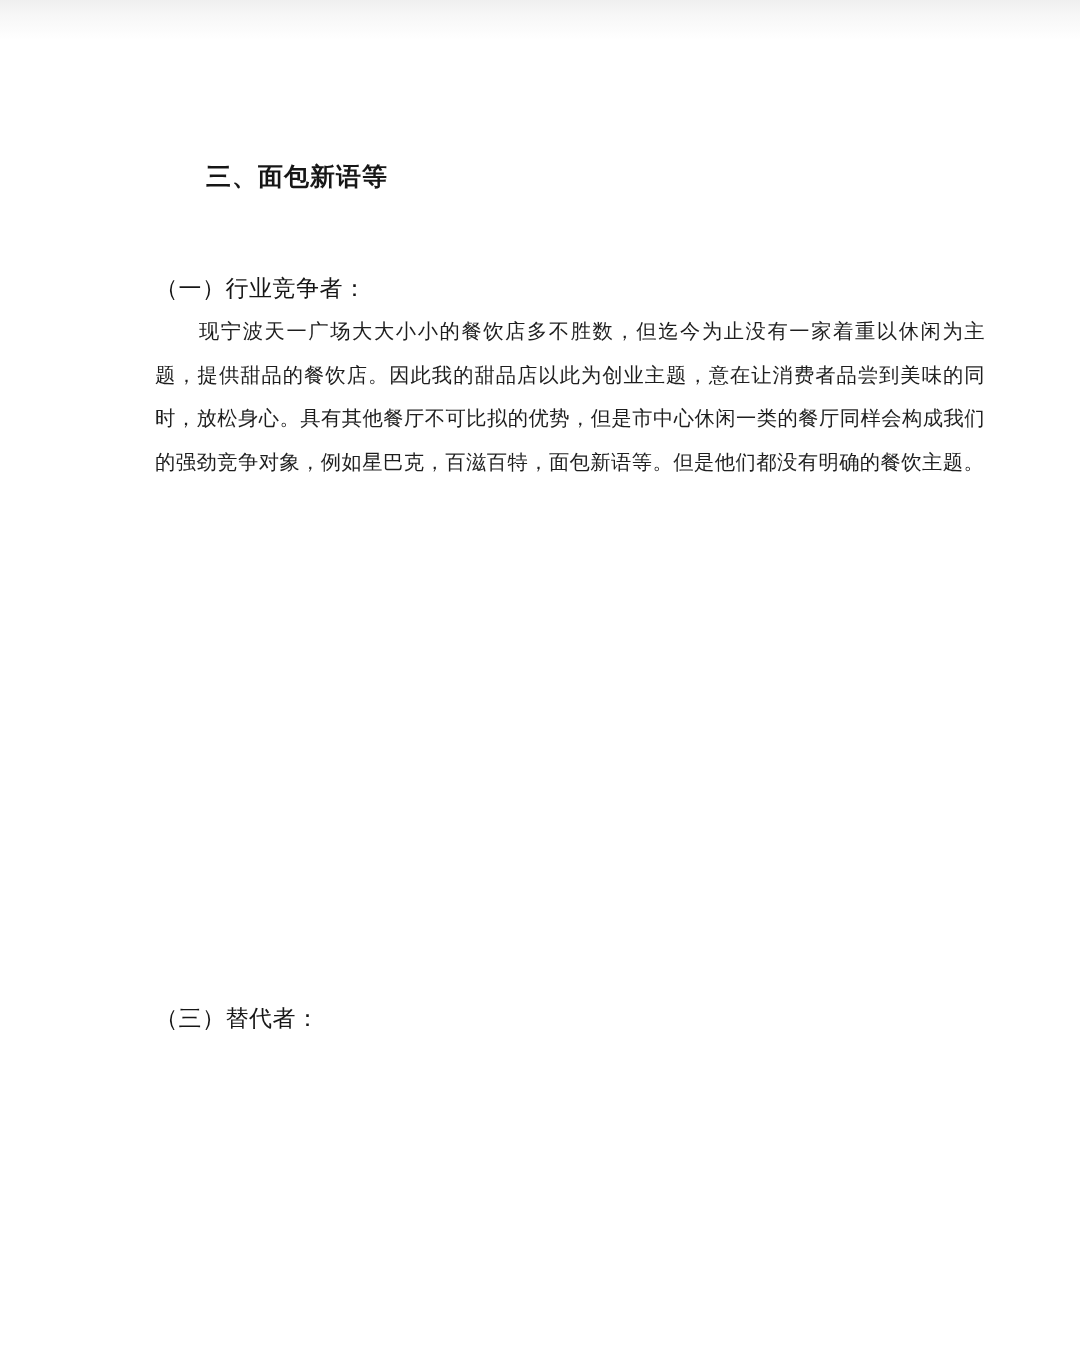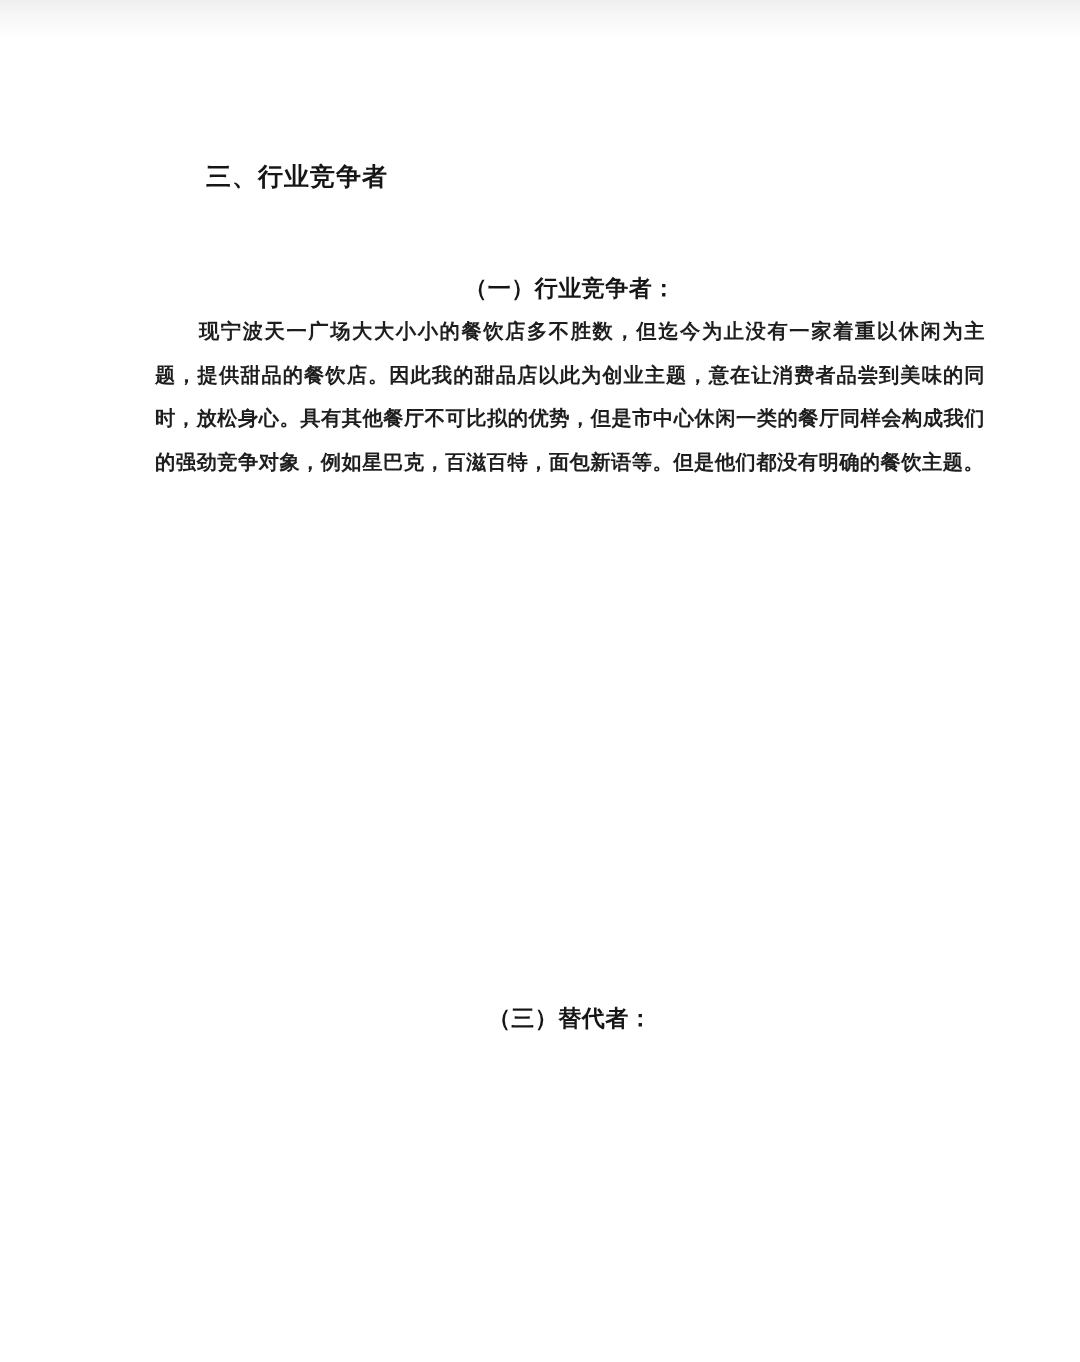--- a/index.html
+++ b/index.html
@@ -38,49 +38,47 @@
       margin: 0;
     }
     .section {
       position: absolute;
       left: 155px;
       width: 830px;
     }
     .section-heading {
       font-family: "DejaVu Sans", "Liberation Sans", sans-serif;
       font-size: 23px;
-      font-weight: bold;
+      font-weight: normal;
       color: #161616;
       margin: 0;
       height: 44px;
       line-height: 44px;
       letter-spacing: 0.5px;
-      text-align: center;
     }
     .section-body {
       margin: 0;
       font-size: 20.3px;
       line-height: 43.7px;
       text-indent: 44px;
       text-align: justify;
       color: #1e1e1e;
       letter-spacing: 0.45px;
-      font-weight: bold;
     }
     #sec1 { top: 266px; }
     #sec2 { top: 614px; }
     #sec3 { top: 996px; }
   </style>
 </head>
 <body>
 
 <div class="top-shade"></div>
 
 <div class="page">
-  <h1 class="doc-title">三、行业竞争者</h1>
+  <h1 class="doc-title">三、面包新语等</h1>
 
   <div class="section" id="sec1">
     <h2 class="section-heading">（一）行业竞争者：</h2>
     <p class="section-body">现宁波天一广场大大小小的餐饮店多不胜数，但迄今为止没有一家着重以休闲为主题，提供甜品的餐饮店。因此我的甜品店以此为创业主题，意在让消费者品尝到美味的同时，放松身心。具有其他餐厅不可比拟的优势，但是市中心休闲一类的餐厅同样会构成我们的强劲竞争对象，例如星巴克，百滋百特，面包新语等。但是他们都没有明确的餐饮主题。</p>
   </div>
 
 
   <div class="section" id="sec3">
     <h2 class="section-heading">（三）替代者：</h2>
   </div>

